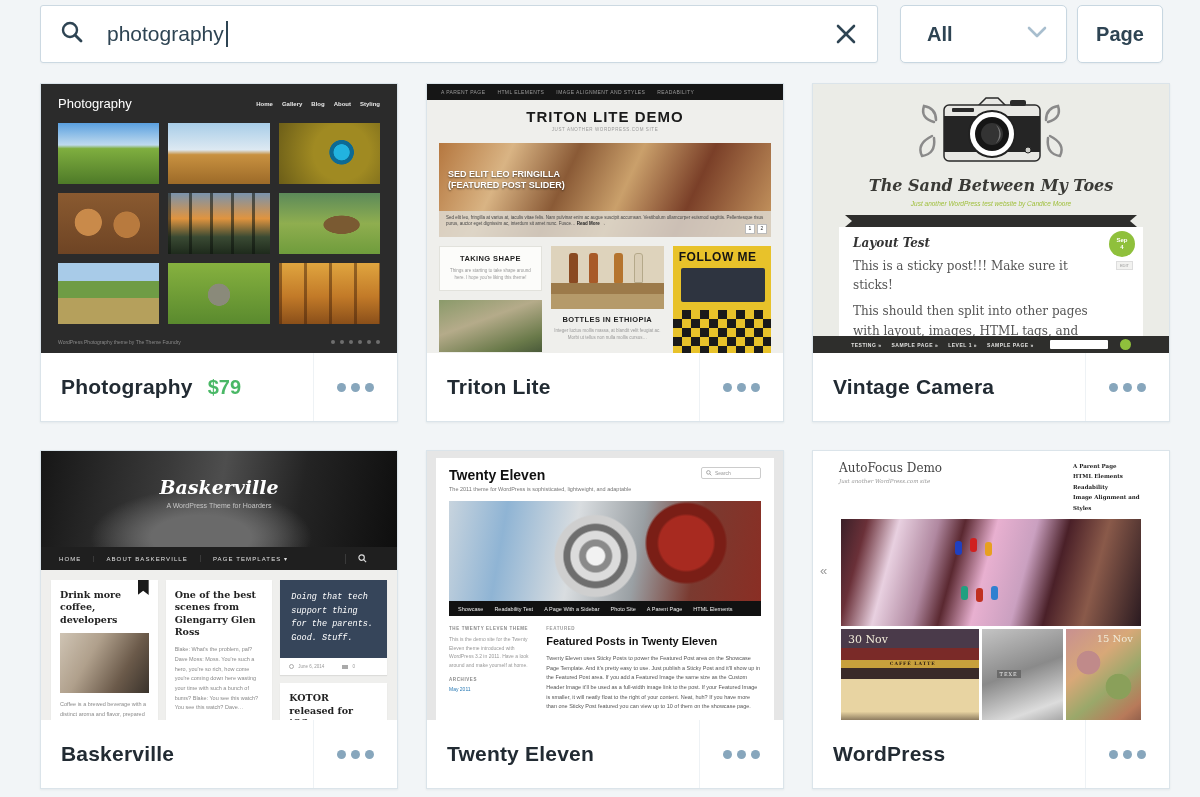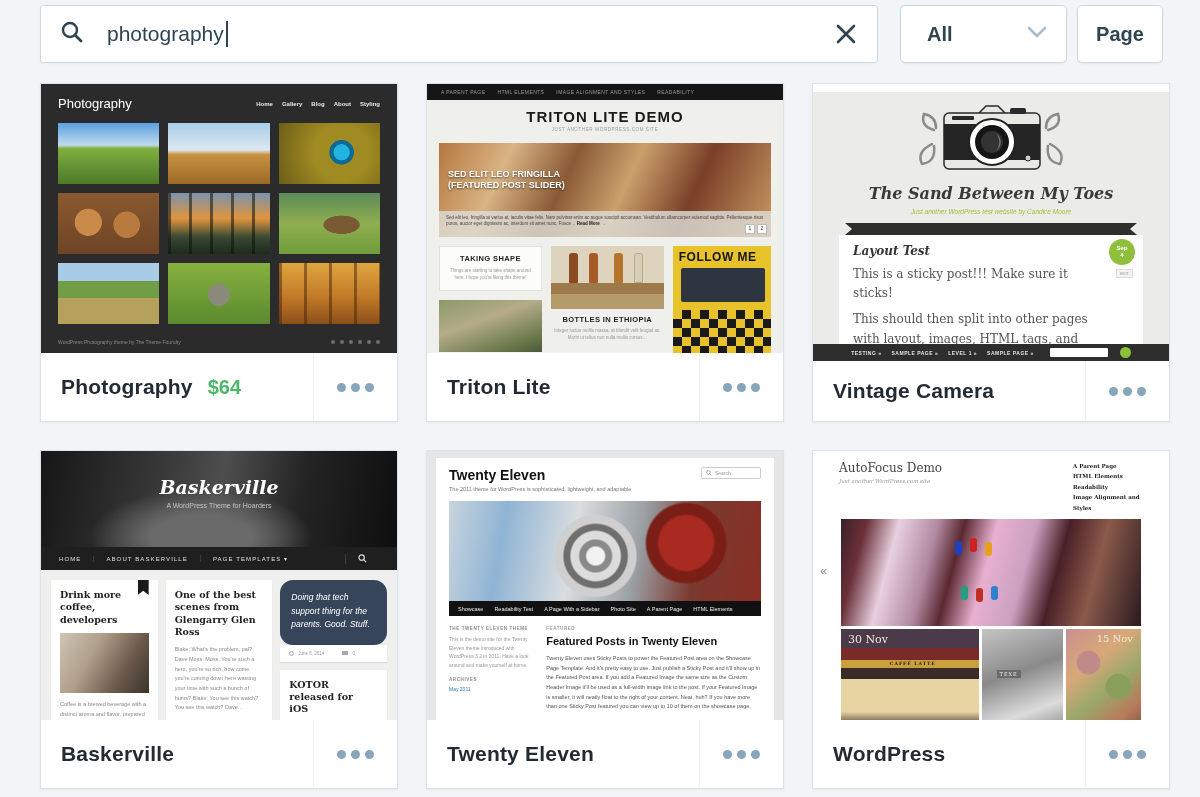--- a/index.html
+++ b/index.html
@@ -97,21 +97,21 @@
   .p1 .c2 .bx2 { font-size:4.5px; color:#999; margin-top:3px; line-height:1.6; }
   .p1 .c3 { flex:1; }
   .p1 .taxi { height:108px; background:#e8c22a; position:relative; overflow:hidden; }
   .p1 .taxi .fm { position:absolute; top:4px; left:6px; right:4px; font-size:12px; font-weight:800; color:#141414;
                   letter-spacing:.5px; white-space:nowrap; overflow:hidden; }
   .p1 .taxi .win { position:absolute; top:22px; left:8px; right:6px; height:34px; background:#2e3440; border-radius:2px; }
   .p1 .taxi .chk { position:absolute; left:0; right:0; bottom:0; height:44px;
                    background:repeating-conic-gradient(#1a1a1a 0 25%,#e8c22a 0 50%); background-size:18px 18px; }
 
   
-  .p2 { background:#ebece7; text-align:center;margin-top:8px; }
+  .p2 { background:#ebece7; text-align:center; }
   .p2 .cam { margin-top:8px; }
   .p2 .stitle { font-family:"DejaVu Serif",serif; font-style:italic; font-weight:700; font-size:16px; color:#3a3a36; margin-top:2px; }
   .p2 .stag { font-size:6.5px; font-style:italic; color:#9fbf3b; margin-top:5px; }
   .p2 .ribbon { margin:8px auto 0; width:78%; height:12px; background:#2e2e2c; position:relative; }
   .p2 .ribbon:before, .p2 .ribbon:after { content:""; position:absolute; top:0; border-top:6px solid #2e2e2c; border-bottom:6px solid #2e2e2c; }
   .p2 .ribbon:before { left:-7px; border-left:7px solid rgba(0,0,0,0); }
   .p2 .ribbon:after  { right:-7px; border-right:7px solid rgba(0,0,0,0); }
   .p2 .paper { background:#fff; margin:0 26px; text-align:left; padding:9px 14px 12px; position:relative; }
   .p2 .pt { font-family:"DejaVu Serif",serif; font-style:italic; font-weight:700; font-size:12px; color:#333; }
   .p2 .badge { position:absolute; right:8px; top:4px; width:26px; height:26px; border-radius:50%; background:#8fc03c;
@@ -138,22 +138,22 @@
   .p3 .bbody { display:flex; gap:8px; padding:10px; }
   .p3 .bcol { flex:1; display:flex; flex-direction:column; gap:8px; }
   .p3 .bcard { background:#fff; padding:9px 9px 10px; position:relative; box-shadow:0 1px 1px rgba(0,0,0,.08); }
   .p3 .bmk { position:absolute; top:0; right:9px; width:11px; height:15px; background:#1a1a1a;
              clip-path:polygon(0 0,100% 0,100% 100%,50% 72%,0 100%); }
   .p3 .bt1 { font-family:"DejaVu Serif",serif; font-weight:700; font-size:9.5px; color:#222; line-height:1.3; width:92%; }
   .p3 .bphoto { margin-top:7px; height:60px;
                 background:linear-gradient(120deg,#cfc4b4 0%,#b0a08c 35%,#6b5a4a 70%,#3a332c 100%); }
   .p3 .btx { font-size:5.5px; color:#8a8a8a; line-height:1.75; margin-top:7px; }
   .p3 .blink { font-size:5.5px; color:#52bf98; font-weight:700; margin-top:6px; }
-  .p3 .bquote { background:#36455a; color:#fff; padding:11px 11px 13px; font-family:Liberation Sans, sans-serif; font-style:italic;
-                font-size:8.5px; line-height:1.6; box-shadow:0 1px 1px rgba(0,0,0,.08);border-radius:13px; }
+  .p3 .bquote { background:#36455a; color:#fff; padding:11px 11px 13px; font-family:Liberation Mono, monospace; font-style:italic;
+                font-size:8.5px; line-height:1.6; box-shadow:0 1px 1px rgba(0,0,0,.08); }
   .p3 .bmeta { background:#fff; padding:6px 9px; display:flex; align-items:center; gap:4px; margin-top:-8px;
                font-size:4.5px; color:#999; box-shadow:0 1px 1px rgba(0,0,0,.08); }
   .p3 .bmeta .mi { width:5px; height:5px; border:1px solid #aaa; border-radius:50%; display:inline-block; }
   .p3 .bmeta .cm { margin-left:14px; width:6px; height:4px; background:#aaa; display:inline-block; }
 
   
   .p4 { background:#e6e6e6; padding:7px 9px 0; }
   .p4 .page { background:#fff; height:100%; }
   .p4 .ehead { display:flex; align-items:flex-start; padding:9px 13px 7px; }
   .p4 .et { font-size:14px; font-weight:700; color:#111; }
@@ -270,21 +270,21 @@
             <i></i>
             <i></i>
             <i></i>
             <i></i>
           </span>
       </div>
     </div>
     <div class="cfoot">
       <div class="cname">
         <span class="nm">Photography</span>
-        <span class="pr">$64</span>
+        <span class="pr">$79</span>
       </div>
       <div class="cmenu">
         <span class="dot"></span>
           <span class="dot"></span>
           <span class="dot"></span>
       </div>
     </div>
   </div>
 
   <div class="card">

